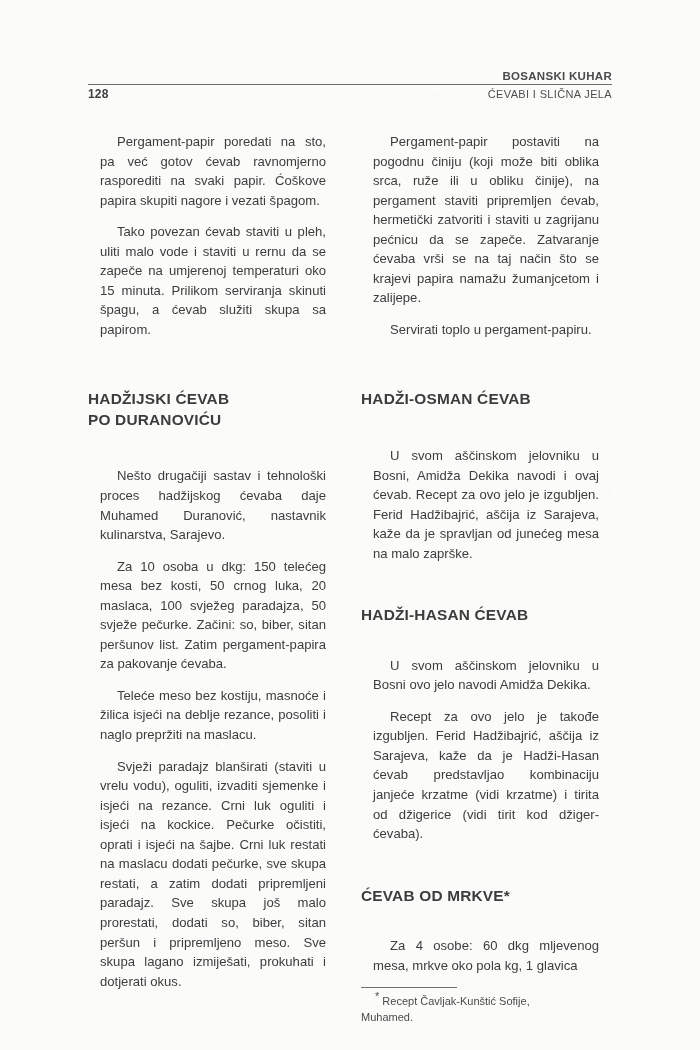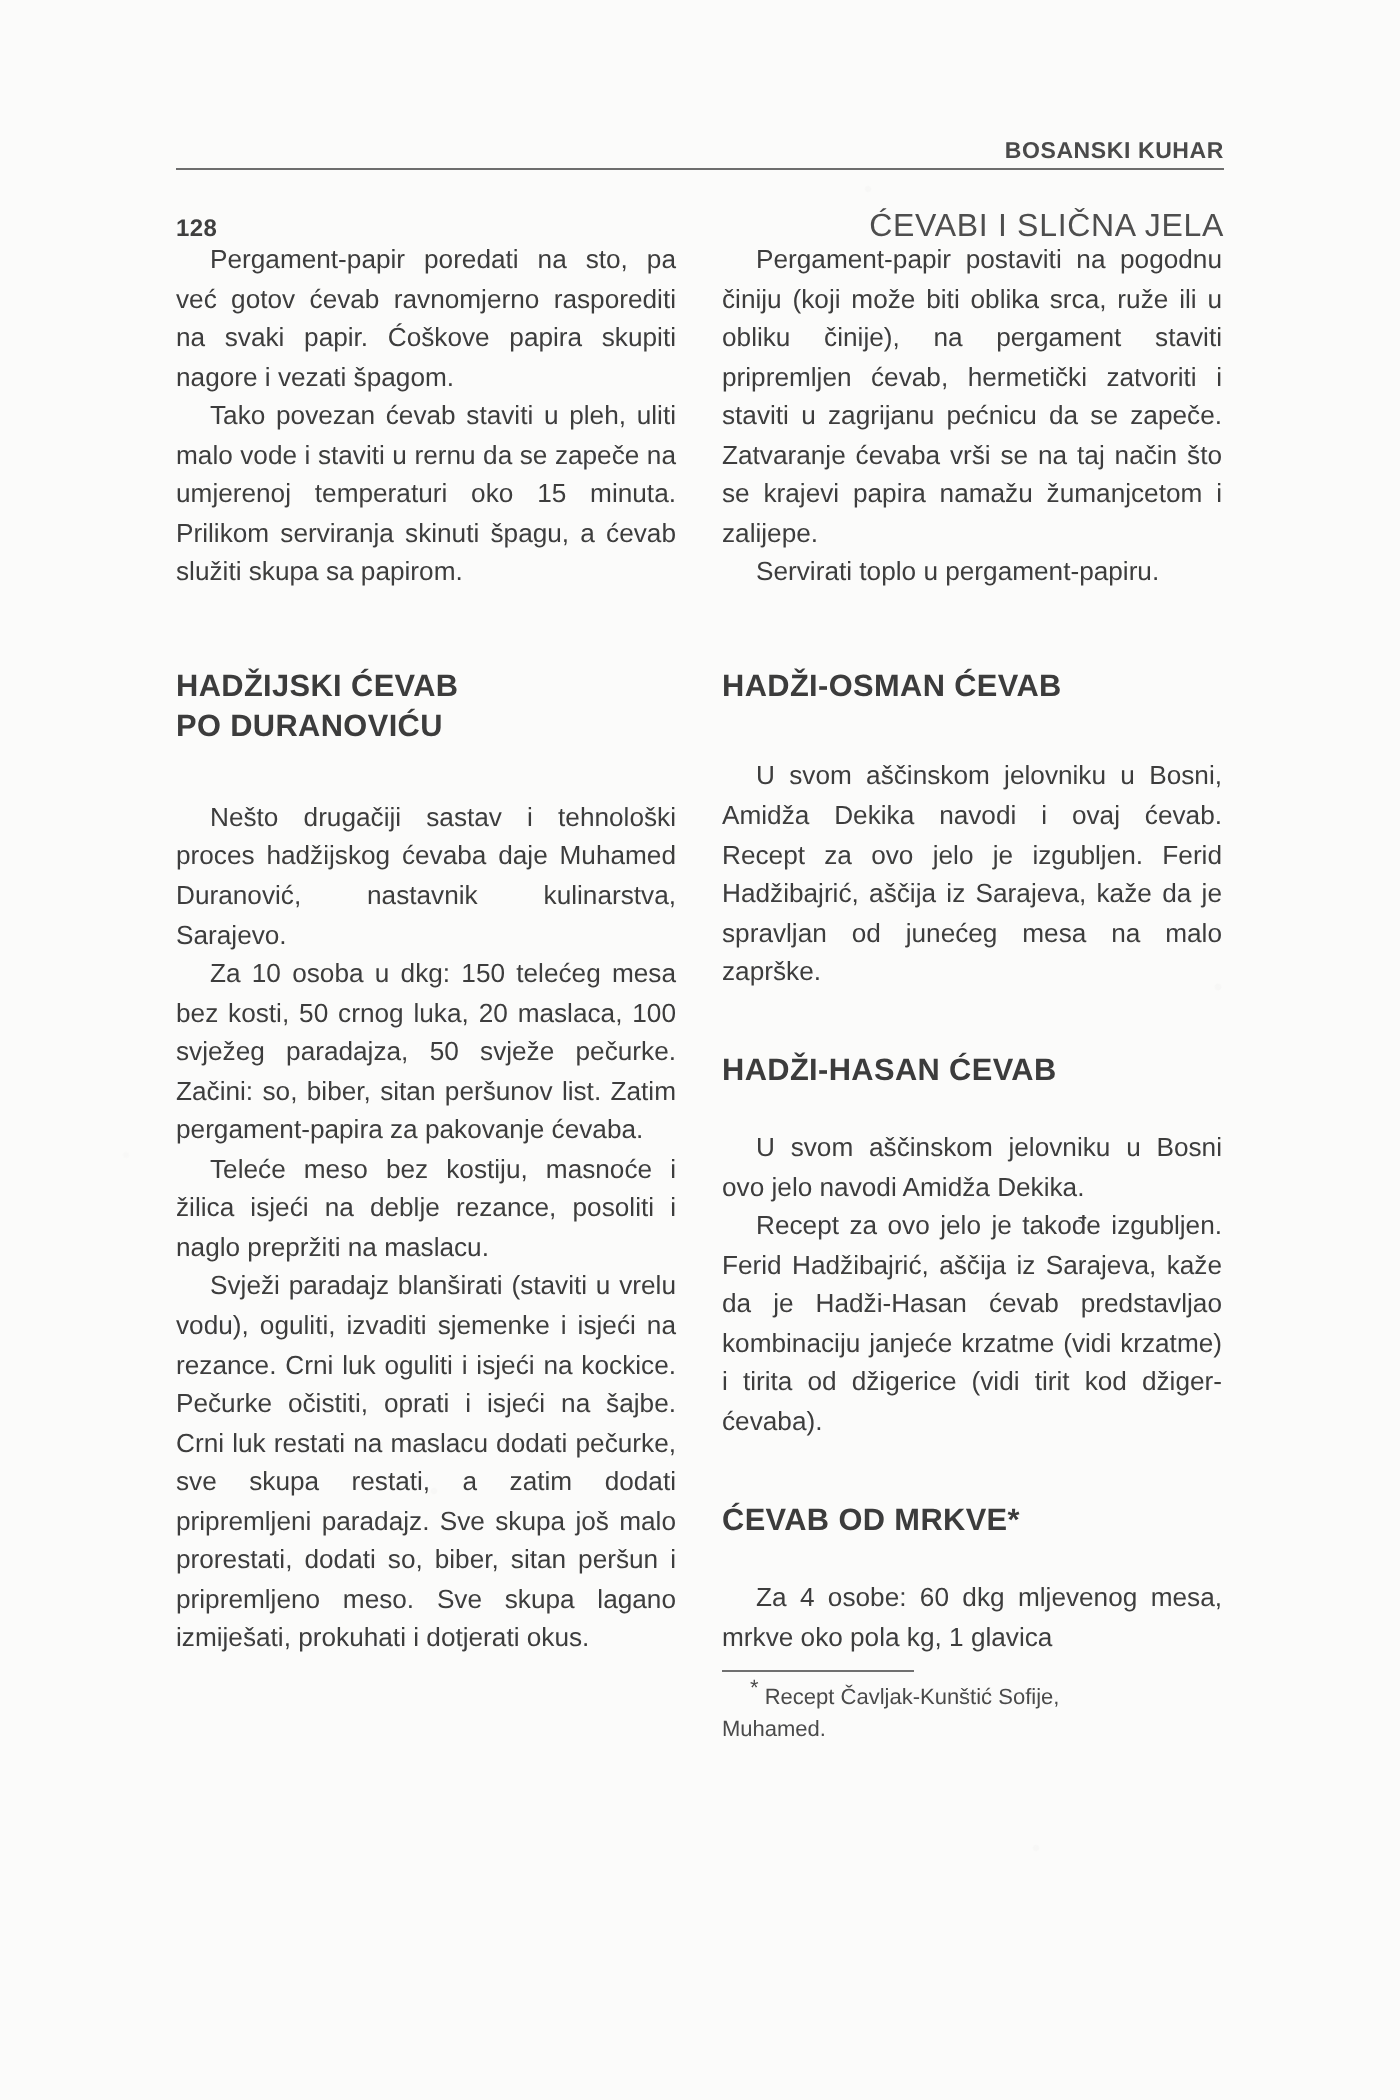--- a/index.html
+++ b/index.html
@@ -47,49 +47,49 @@
   }
   .masthead-rule {
     margin-top: 1px;
     height: 1px;
     background: #6d6d6d;
   }
   .masthead-bottom {
     display: flex;
     justify-content: space-between;
     align-items: baseline;
-    margin-top: 20px;
+    margin-top: 2px;
   }
   .folio {
     font-size: 12px;
     font-weight: bold;
     color: #3f3f3f;
     letter-spacing: 0.2px;
   }
   .masthead-sub {
-    font-size: 16px;
+    font-size: 11px;
     letter-spacing: 0.35px;
     color: #4e4e4e;
   }
 
   
   #body-columns {
     position: absolute;
     left: 88px;
     top: 120px;
     width: 524px;
     display: flex;
     gap: 23px;
   }
   .column {
     width: 250px;
   }
 
   p.para {
-    margin: 0;
+    margin: 12px;
     font-size: 13.1px;
     line-height: 19.55px;
     text-align: justify;
     text-justify: inter-word;
     text-indent: 17px;
     color: #3d3d3d;
     hyphens: manual;
   }
 
   h2.recipe-heading {

